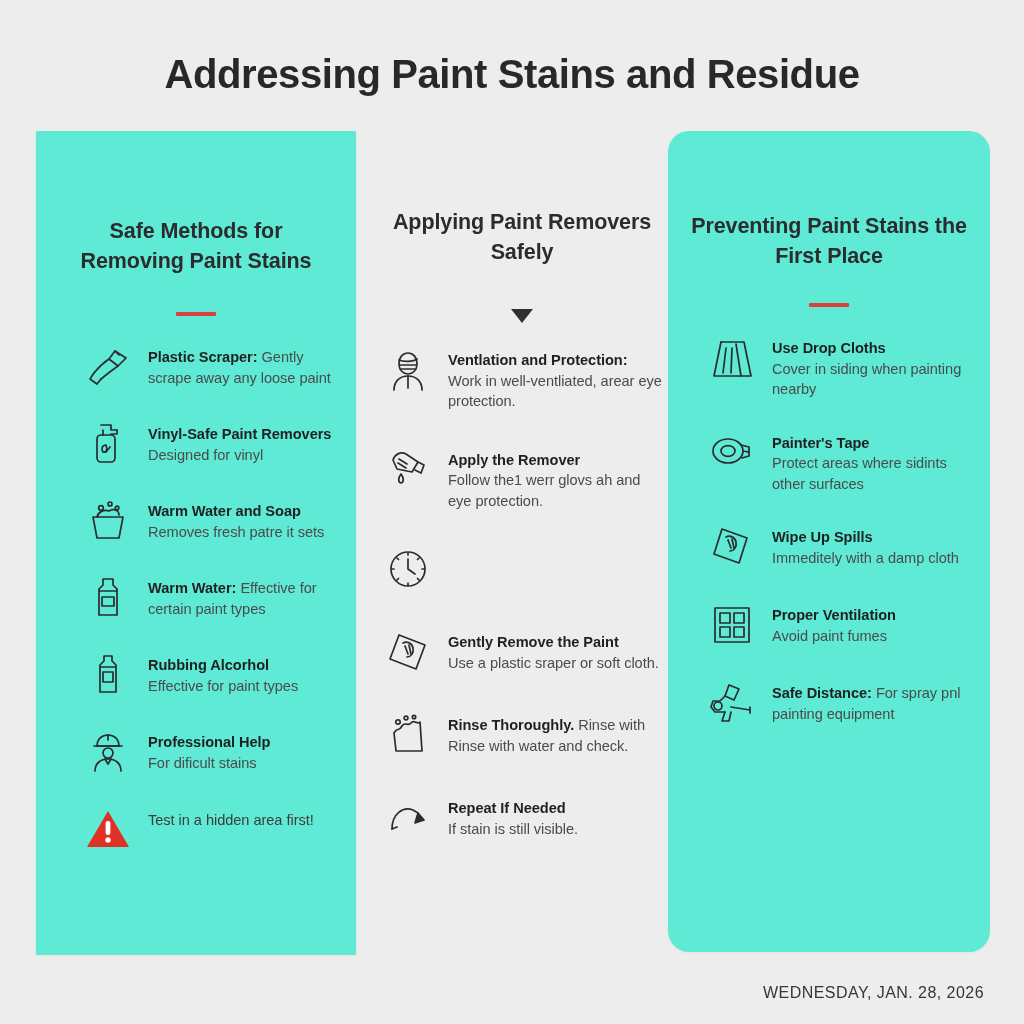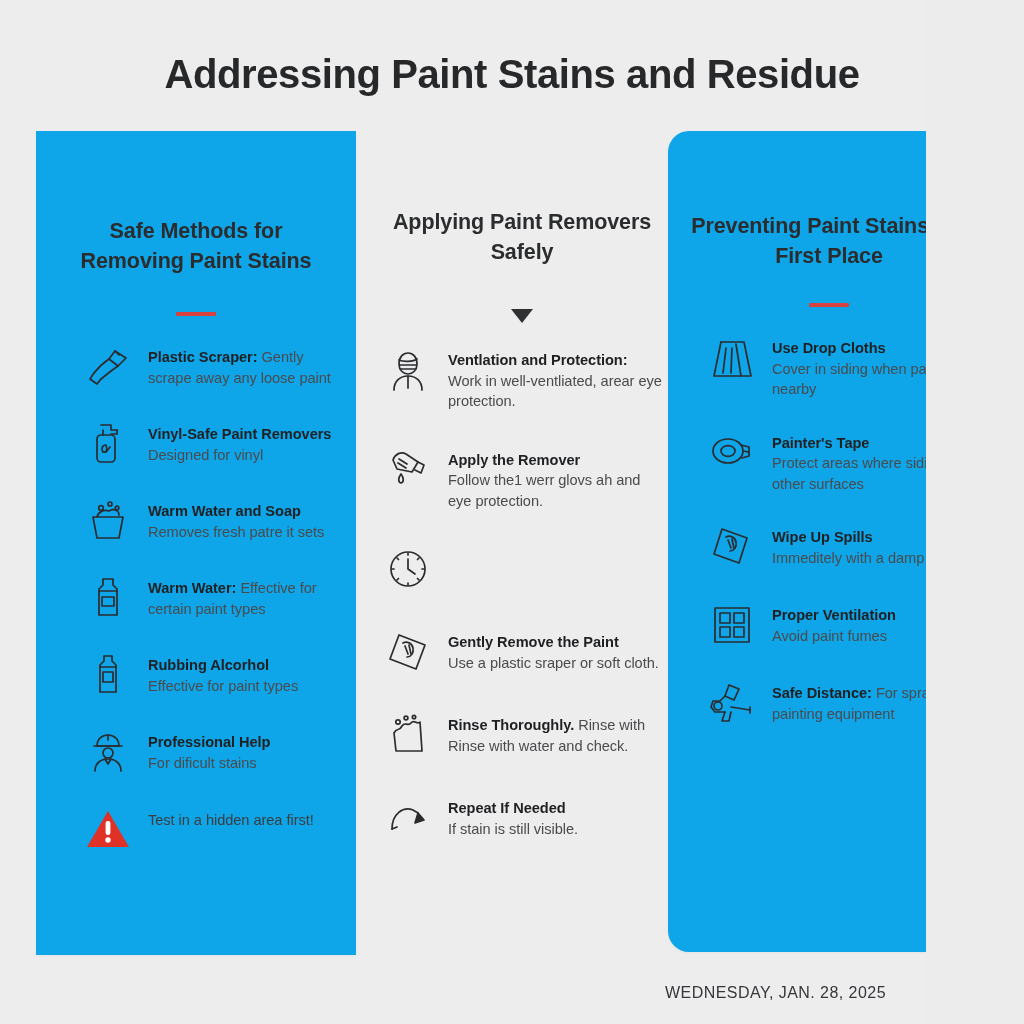--- a/index.html
+++ b/index.html
@@ -6,21 +6,21 @@
 
   html, body {
     width:1024px; height:1024px;
     background:#ececed;
     font-family:"Liberation Sans", sans-serif;
     -webkit-font-smoothing:antialiased;
   }
 
   #page {
     position:relative;
-    width:926px; height:1024px;
+    width:1024px; height:1024px;
     background:#ededee;
     overflow:hidden;
   }
 
   
   #title {
     position:absolute;
     left:0; top:52px;
     width:1024px;
     text-align:center;
@@ -30,21 +30,21 @@
     color:#27282a;
     font-family:"Liberation Sans", sans-serif;
   }
 
   
   .col {
     position:absolute;
     top:131px;
   }
   .col.card {
-    background:#0ea5e9;
+    background:#5eead4;
     box-shadow:0 1px 3px rgba(0,0,0,0.045);
   }
   #col-0 { left:36px;  width:320px; height:824px; }
   #col-1 { left:372px; width:300px; height:800px; background:transparent; }
   #col-2 { left:668px; width:322px; height:821px;border-radius:21px; }
 
   .col-head {
     text-align:center;
     font-size:21.5px;
     font-weight:bold;
@@ -401,14 +401,14 @@
       <path d="M24 26 L43 29"></path>
                 <path d="M43 26 L43 32"></path>
               </g>
             </svg>
           </div>
           <div class="item-text"><span class="t">Safe Distance:</span><span class="d"> For spray pnl painting equipment</span></div>
         </div>
       </div>
   </div>
 
-  <div id="footer">WEDNESDAY, JAN. 28, 2025</div>
+  <div id="footer">WEDNESDAY, JAN. 28, 2026</div>
 </div>
 
 </body></html>

